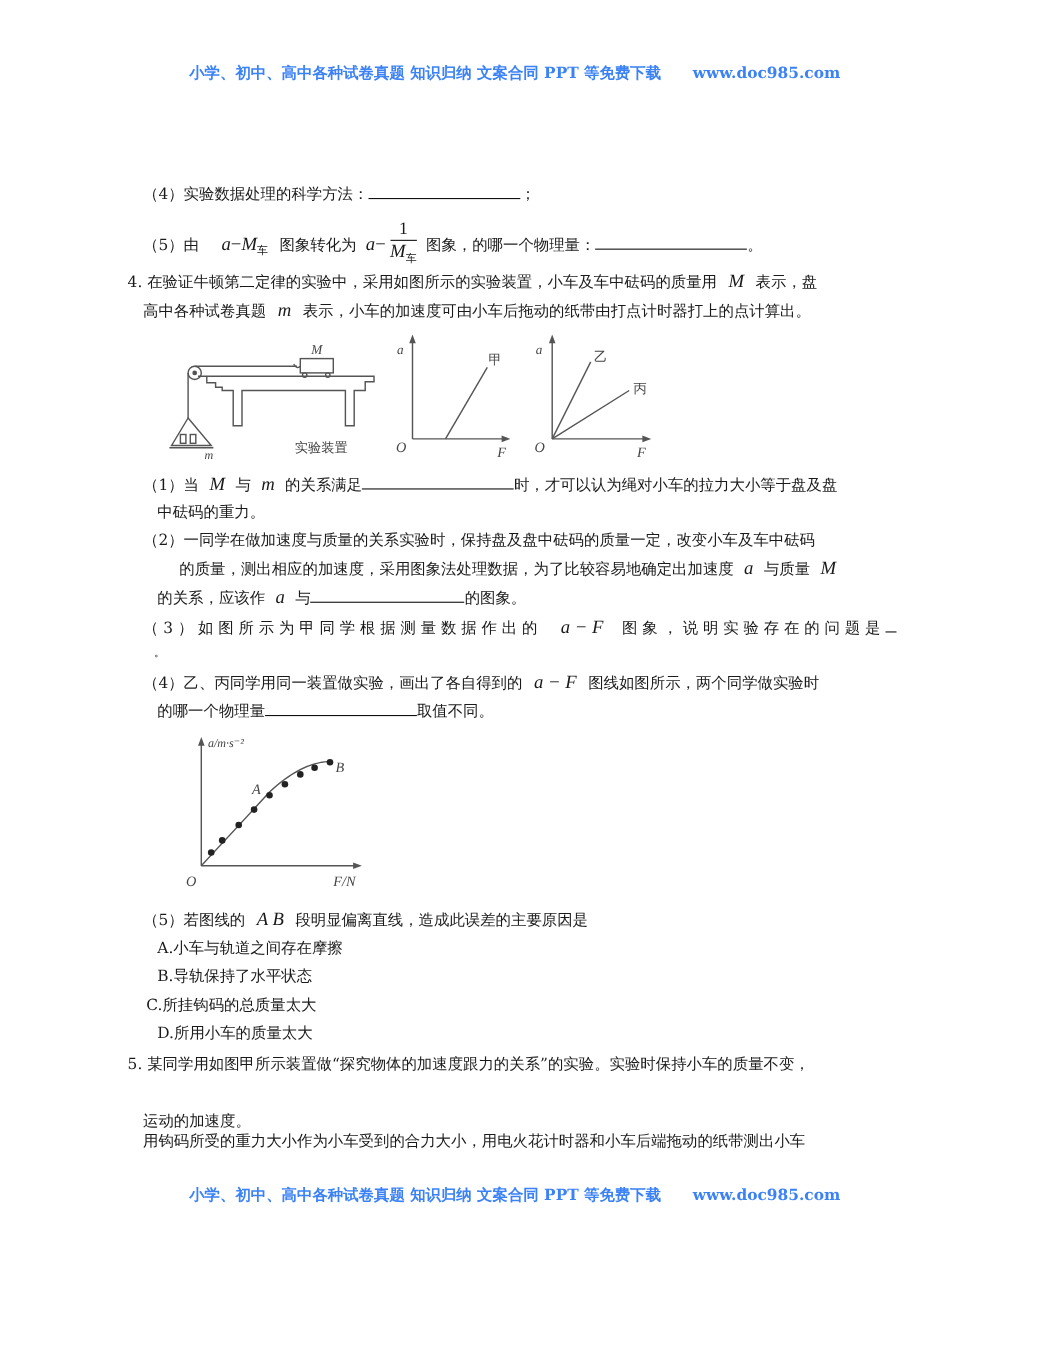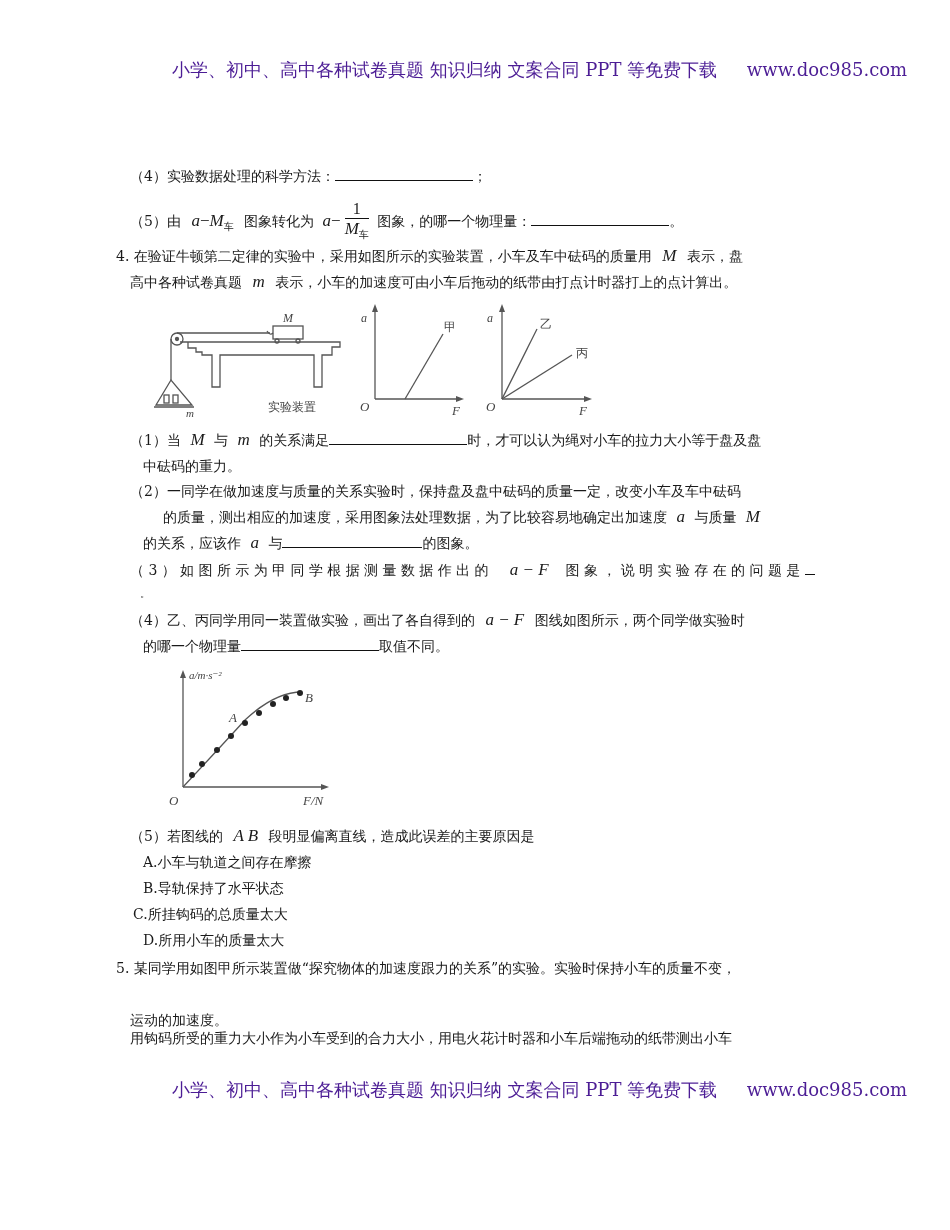--- a/index.html
+++ b/index.html
@@ -1,19 +1,19 @@
 <!DOCTYPE html>
 <html><head>
 <meta charset="utf-8">
 <style>
   html, body { margin: 0; padding: 0; background: #ffffff; }
   body { width: 950px; height: 1230px; position: relative; overflow: hidden;
          font-family: "DejaVu Serif", "Liberation Serif", serif; color: #1a1a1a; }
   .abs { position: absolute; }
-  .hdr { font-size: 18px; white-space: nowrap; color: #4c1d95; }
+  .hdr { font-size: 14px; white-space: nowrap; color: #3b82f6; font-weight: bold; }
   .line { position: absolute; font-size: 14px; white-space: nowrap; line-height: 20px; }
   .it { font-family: "Liberation Serif", "DejaVu Serif", serif; font-style: italic; font-size: 17px; }
   .blank { display: inline-block; border-bottom: 1px solid #111; height: 14px; vertical-align: baseline; }
   .sub { font-size: 10px; font-style: normal; vertical-align: -4px; }
   .frac { display: inline-block; vertical-align: middle; text-align: center; margin: 0 4px; }
   .frac .num { display: block; border-bottom: 1px solid #111; font-style: normal; font-size: 16px; padding: 0 3px; line-height: 18px; }
   .frac .den { display: block; line-height: 20px; }
   .spread { letter-spacing: 4.4px; }
   svg text { font-family: "Liberation Serif", "DejaVu Serif", serif; }
 </style>
@@ -24,21 +24,21 @@
   <span>小学、初中、高中各种试卷真题  知识归纳  文案合同  PPT 等免费下载</span>
   <span style="margin-left:24px;">www.doc985.com</span>
 </div>
 
 <div class="line" style="left:130px; top:166px;">
   <span>（4）实验数据处理的科学方法：</span><span class="blank" style="width:138px;"></span><span>；</span>
 </div>
 
 <div class="line" style="left:130px; top:200px; line-height:40px;">
   <span>（5）由</span>
-  <span class="it" style="margin-left:6px;font-family:Liberation Serif, serif;"><span>a</span><span style="font-style:normal;">−</span><span>M</span><span class="sub">车</span></span>
+  <span class="it" style="margin-left:16px;font-family:Liberation Serif, serif;"><span>a</span><span style="font-style:normal;">−</span><span>M</span><span class="sub">车</span></span>
   <span style="margin-left:6px;">图象转化为</span>
   <span class="it" style="margin-left:4px;"><span>a</span><span style="font-style:normal;">−</span><span class="frac"><span class="num">1</span><span class="den"><span>M</span><span class="sub">车</span></span></span></span>
   <span>图象，的哪一个物理量：</span><span class="blank" style="width:138px;"></span><span>。</span>
 </div>
 
 <div class="line" style="left:116px; top:246px;">
   <span>4. 在验证牛顿第二定律的实验中，采用如图所示的实验装置，小车及车中砝码的质量用</span>
   <span class="it" style="margin:0 6px;">M</span>
   <span>表示，盘</span>
 </div>

